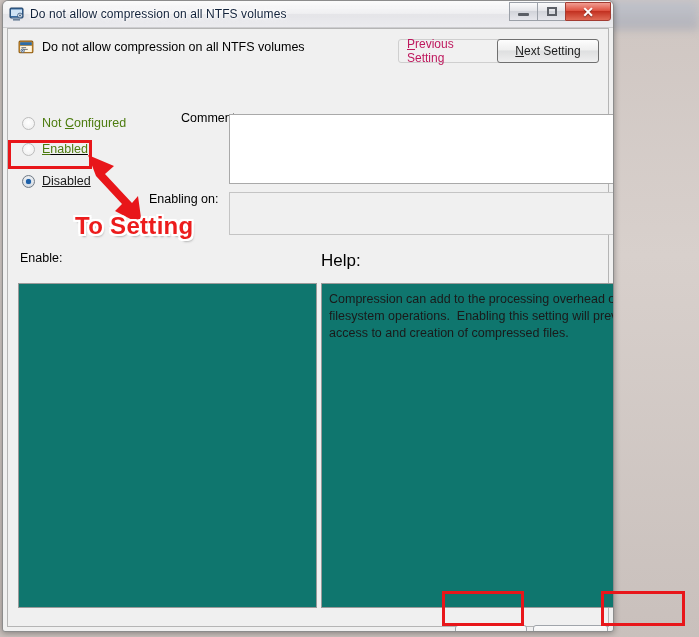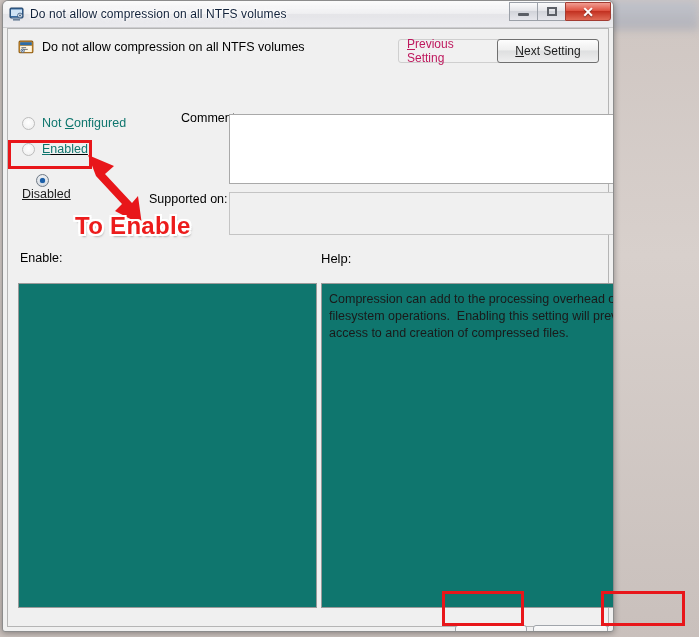--- a/index.html
+++ b/index.html
@@ -169,21 +169,21 @@
   .ul { text-decoration: underline; }
 
   
   .radio-row {
     position: absolute;
     display: flex; align-items: center;
     font-size: 12.5px;
   }
   #radio-not-configured { left: 14px; top: 87px; }
   #radio-enabled { left: 14px; top: 113px; text-decoration: underline; }
-  #radio-disabled { left: 14px; top: 145px; flex-direction: column; }
+  #radio-disabled { left: 14px; top: 145px; }
   .radio-mark {
     width: 13px; height: 13px;
     border-radius: 50%;
     border: 1px solid #bcbcbc;
     background: radial-gradient(circle at 50% 40%, #ffffff 0%, #f2f2f2 70%, #e2e2e2 100%);
     margin-right: 7px;
     box-sizing: border-box;
     position: relative;
     flex: 0 0 auto;
   }
@@ -193,21 +193,21 @@
   }
   .radio-mark.checked::after {
     content: "";
     position: absolute;
     left: 3px; top: 3px; width: 5px; height: 5px;
     border-radius: 50%;
     background: #1b5fa8;
     box-shadow: 0 0 1px #1b5fa8;
   }
   .radio-label { color: #1a1a1a; }
-  .radio-label.dim { color: #0f766e; }
+  .radio-label.dim { color: #4d7c0f; }
 
   
   #label-comment {
     position: absolute; left: 141px; top: 82px; font-size: 12.5px; margin-left: 32px;
   }
   #label-supported {
     position: absolute; left: 141px; top: 163px; font-size: 12.5px;
   }
 
   
@@ -245,21 +245,21 @@
     width: 0; height: 0;
     border-left: 4px solid transparent;
     border-right: 4px solid transparent;
     border-top: 4px solid #787878;
   }
   #comment-box { left: 221px; top: 85px; width: 452px; height: 70px; }
   #supported-box { left: 221px; top: 163px; width: 452px; height: 43px; }
 
   
   #label-options { position: absolute; left: 12px; top: 222px; font-size: 12.5px; }
-  #label-help { position: absolute; left: 313px; top: 222px; font-size: 13px; }
+  #label-help { position: absolute; left: 313px; top: 222px; font-size: 17px; }
 
   .panel {
     position: absolute;
     background: #0f766e;
     border: 1px solid #9a9a9a;
     box-sizing: border-box;
   }
   #options-panel { left: 10px; top: 254px; width: 299px; height: 325px; }
   #help-panel { left: 313px; top: 254px; width: 360px; height: 325px; display: flex; }
   #help-text {
@@ -400,21 +400,21 @@
       <div class="scroll">
         <div class="scroll-arrow">
             <span class="arrow-up"></span>
           </div>
         <div class="scroll-arrow">
             <span class="arrow-down"></span>
           </div>
       </div>
     </div>
 
-    <span id="label-supported">Supported on:</span>
+    <span id="label-supported">Enabling on:</span>
     <div class="textbox disabled" id="supported-box">
       <div class="tb-area"></div>
       <div class="scroll">
         <div class="scroll-arrow">
             <span class="arrow-up"></span>
           </div>
         <div class="scroll-arrow">
             <span class="arrow-down"></span>
           </div>
       </div>
@@ -451,13 +451,13 @@
 </div>
 
 <div class="redbox" id="redbox-disabled"></div>
 <div class="redbox" id="redbox-ok"></div>
 <div class="redbox" id="redbox-apply"></div>
 
 <svg id="arrow-annotation" viewBox="0 0 105 70">
   <polygon points="0,0 26,11 17,19 44,48 50,41 54,70 27,56 34,49 8,21" fill="#e8161a"></polygon>
 </svg>
 
-<div id="to-enable-text">To Enable</div>
+<div id="to-enable-text">To Setting</div>
 
 </body></html>

